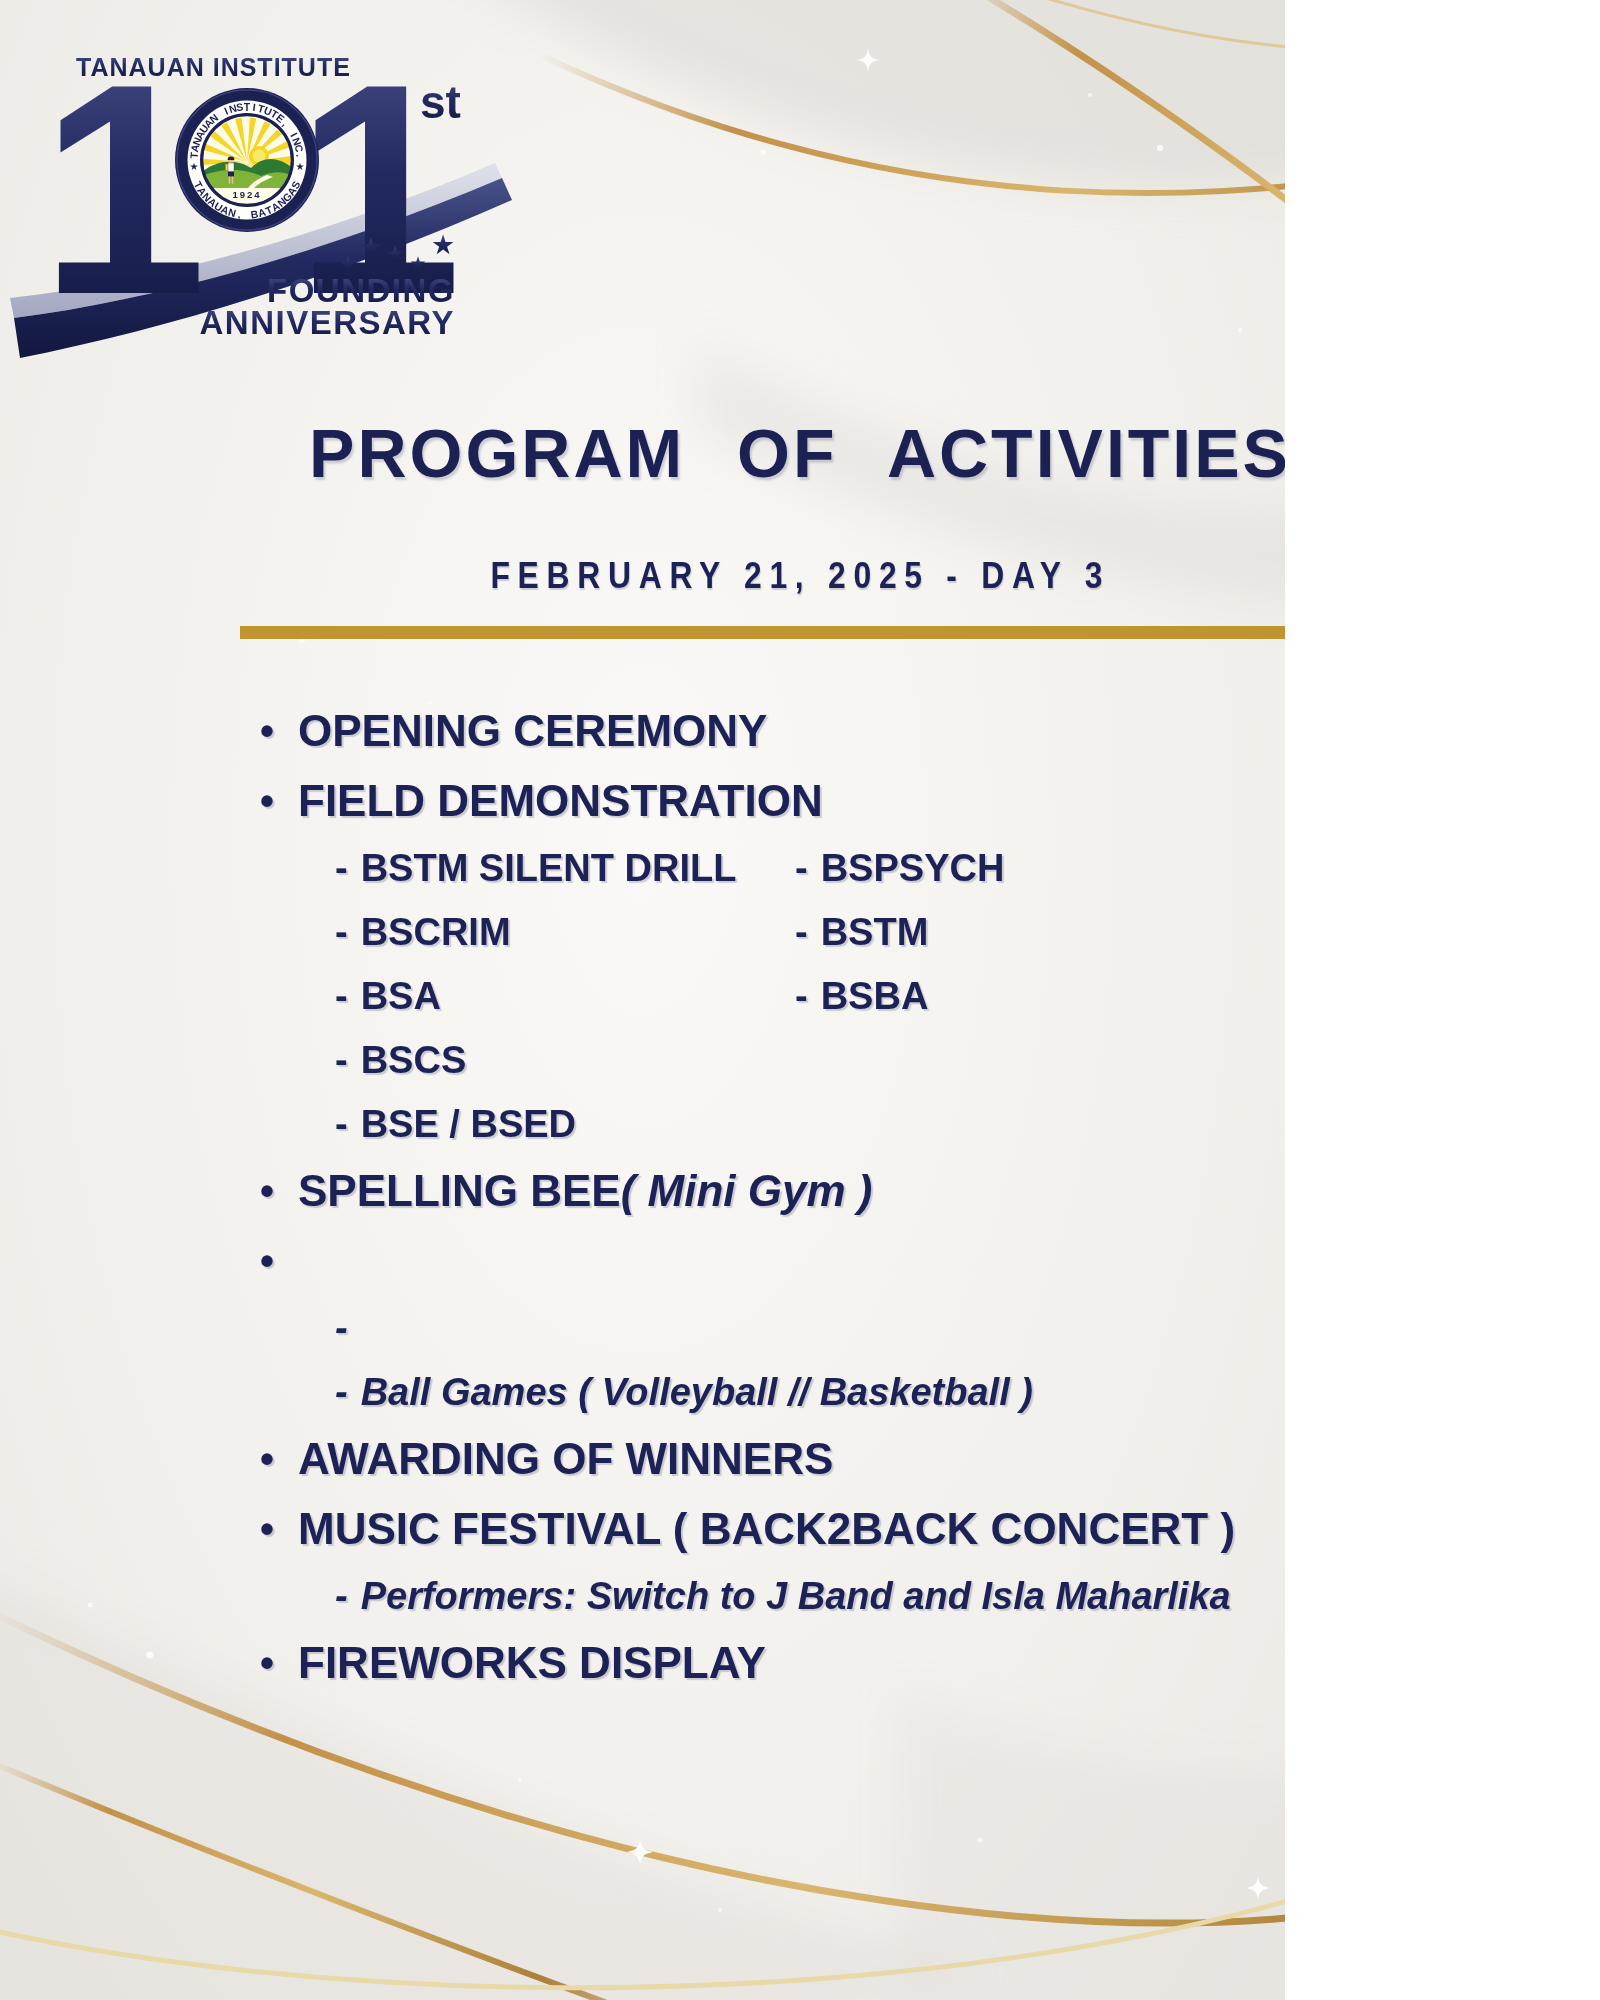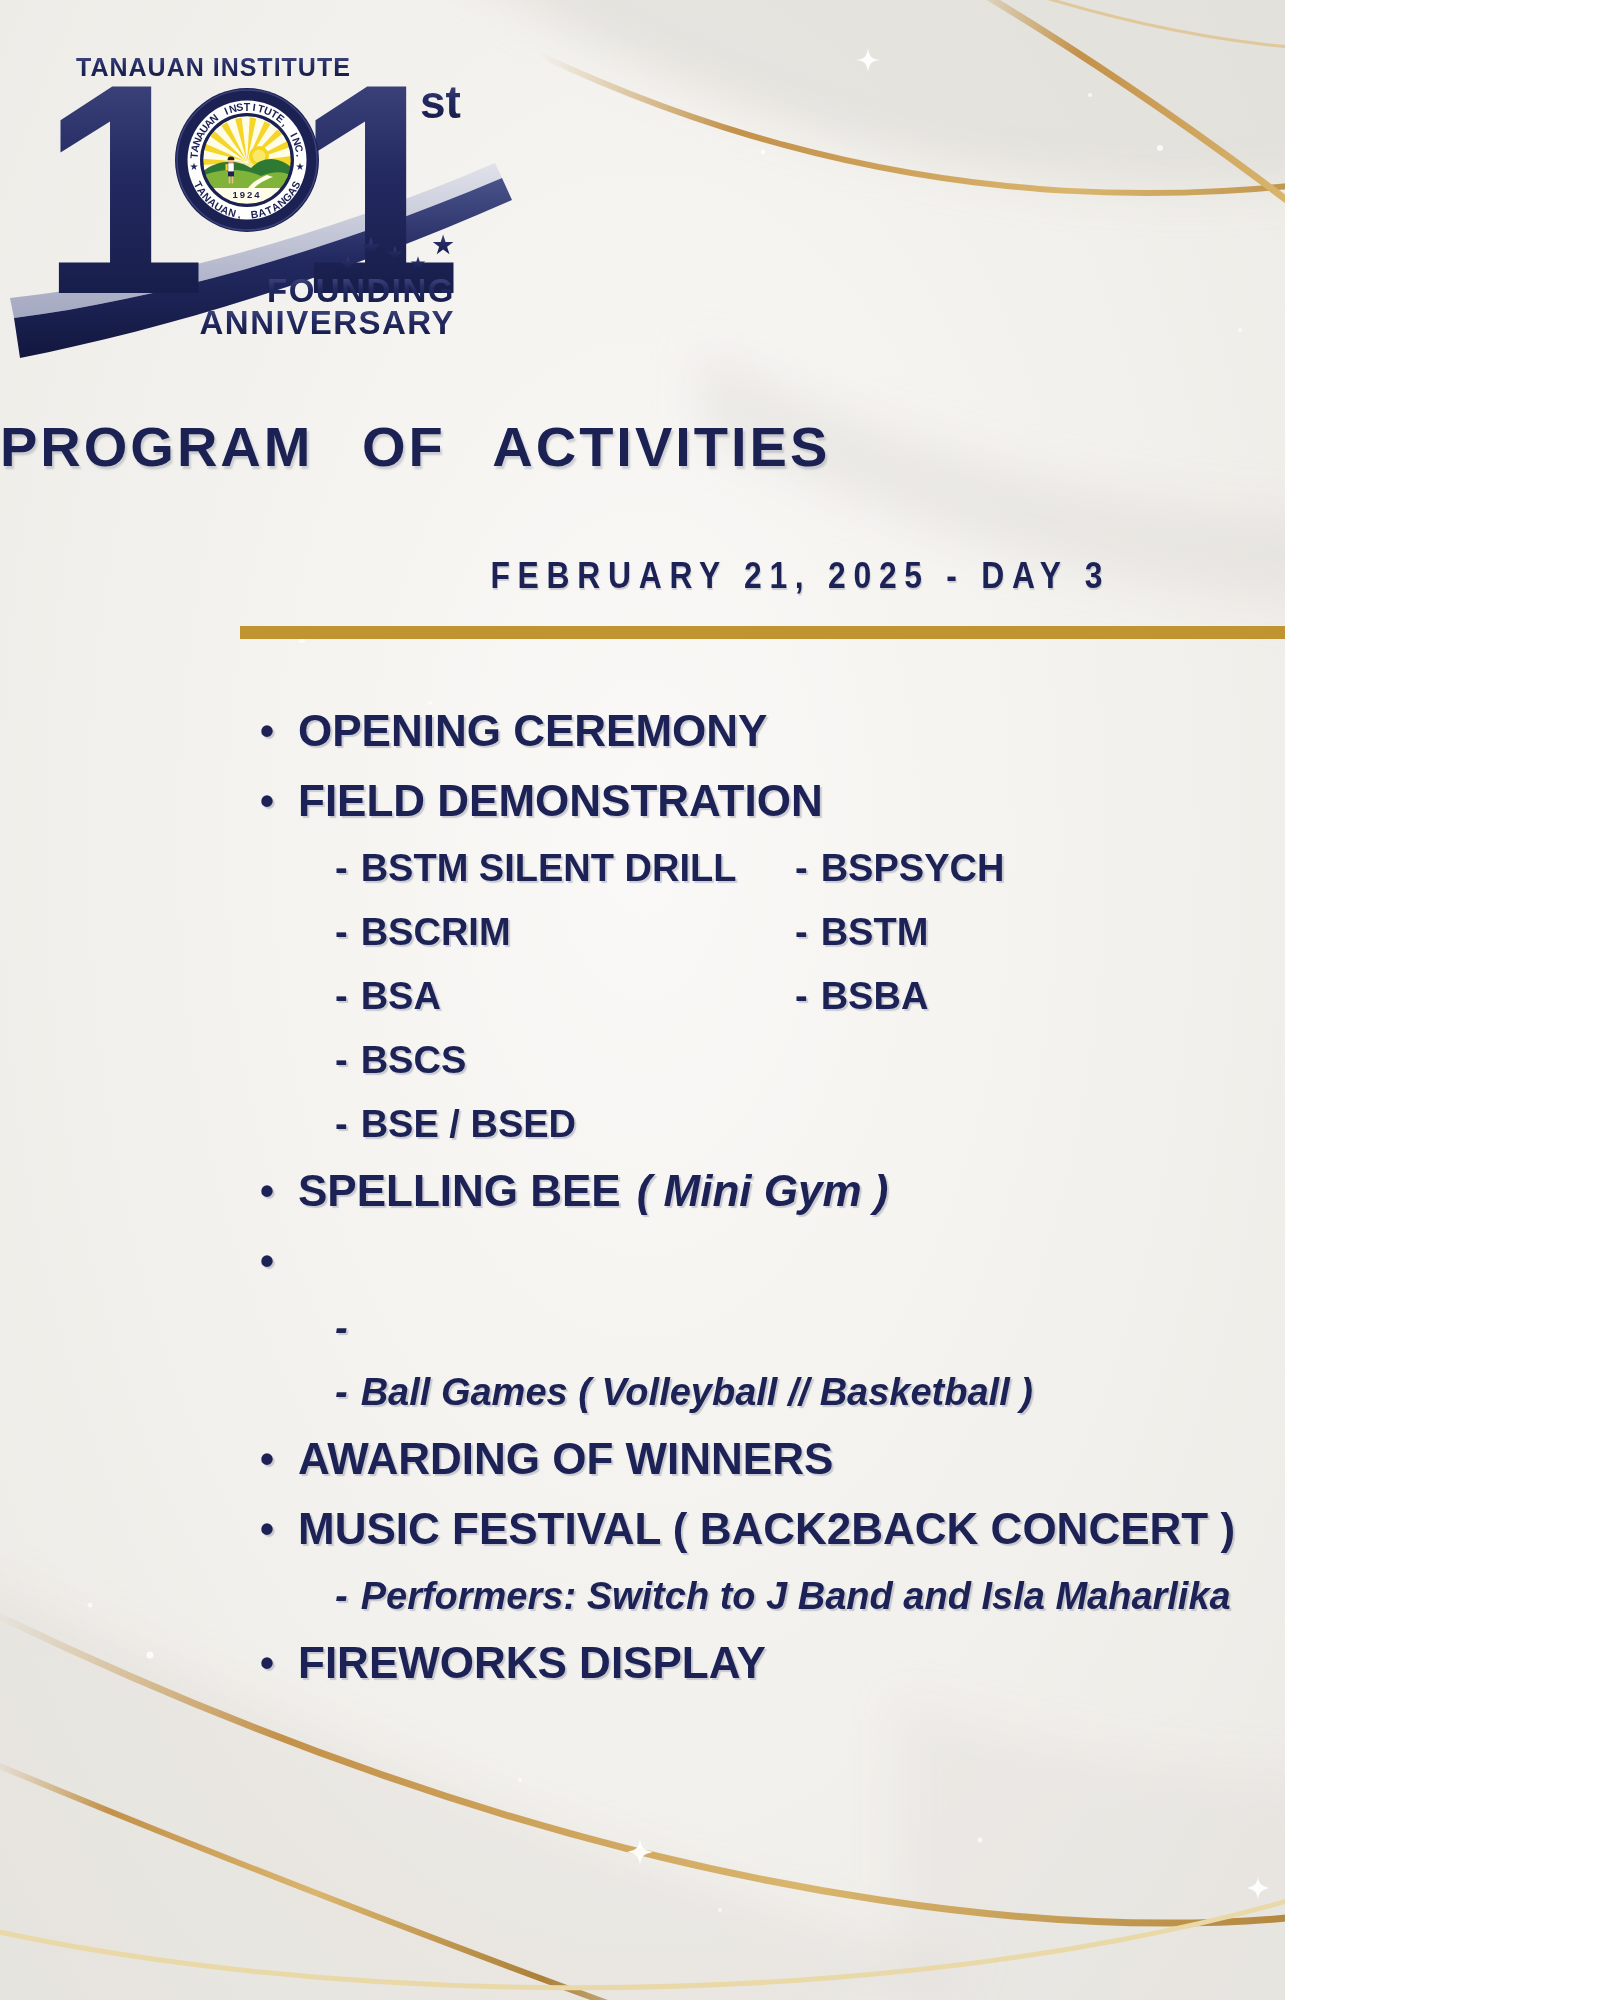--- a/index.html
+++ b/index.html
@@ -14,40 +14,40 @@
   .school-name{font-size:25px;font-weight:bold;letter-spacing:1px;}
   .digit{font-size:300px;font-weight:bold;}
   .ordinal{font-size:46px;font-weight:bold;}
   .caption{font-weight:bold;font-size:33px;letter-spacing:1.5px;text-anchor:end;}
   .seal-arc{fill:#1b2153;font-weight:bold;letter-spacing:0;}
   .seal-year{font-size:9.5px;font-weight:bold;letter-spacing:2px;fill:#1b2153;text-anchor:middle;}
   .band-star{font-size:10px;fill:#1b2153;text-anchor:middle;}
   .logo-star{text-anchor:middle;}
 
   
-  .title{position:absolute;left:0;top:414px;width:1600px;text-align:left;
-         font-size:56px;font-weight:bold;letter-spacing:3px;word-spacing:30px;
+  .title{position:absolute;left:0;top:414px;width:1600px;text-align:center;
+         font-size:68px;font-weight:bold;letter-spacing:3px;word-spacing:30px;
          color:#1b2153;text-shadow:2px 3px 2px rgba(110,115,140,.30);}
   .subtitle{position:absolute;left:0;top:538px;width:1600px;text-align:center;
             font-size:37px;font-weight:bold;color:#1c2255;margin-top:17px;}
   .subtitle-inner{display:inline-block;transform:scaleX(.86);transform-origin:center;
                   letter-spacing:9px;text-shadow:1px 2px 1px rgba(110,115,140,.30);}
   .divider{position:absolute;left:240px;top:626px;width:1120px;height:13px;background:#bf9431;}
 
   
   .list{position:absolute;left:260px;top:696px;width:1180px;color:#1c2255;font-weight:bold;
         text-shadow:2px 2px 1px rgba(110,115,140,.32);}
   .row{display:flex;align-items:center;}
   .row.main{height:70px;font-size:44px;}
   .row.sub,.row.subi,.row.sub2{height:64px;font-size:38px;padding-left:75px;}
   .row.sub2{position:relative;}
   .bullet{width:38px;font-size:40px;}
   .dash{margin-right:13px;}
   .row.subi{font-style:italic;}
-  .note{font-style:italic;margin-left:16px;}
+  .note{font-style:italic;}
   .col-l{display:flex;align-items:center;}
   .col-r{position:absolute;left:535px;display:flex;align-items:center;}
 </style>
 </head>
 <body>
 
 <div class="page">
 
   <svg class="bg-art" viewBox="0 0 1600 2000" xmlns="http://www.w3.org/2000/svg">
     <defs>

